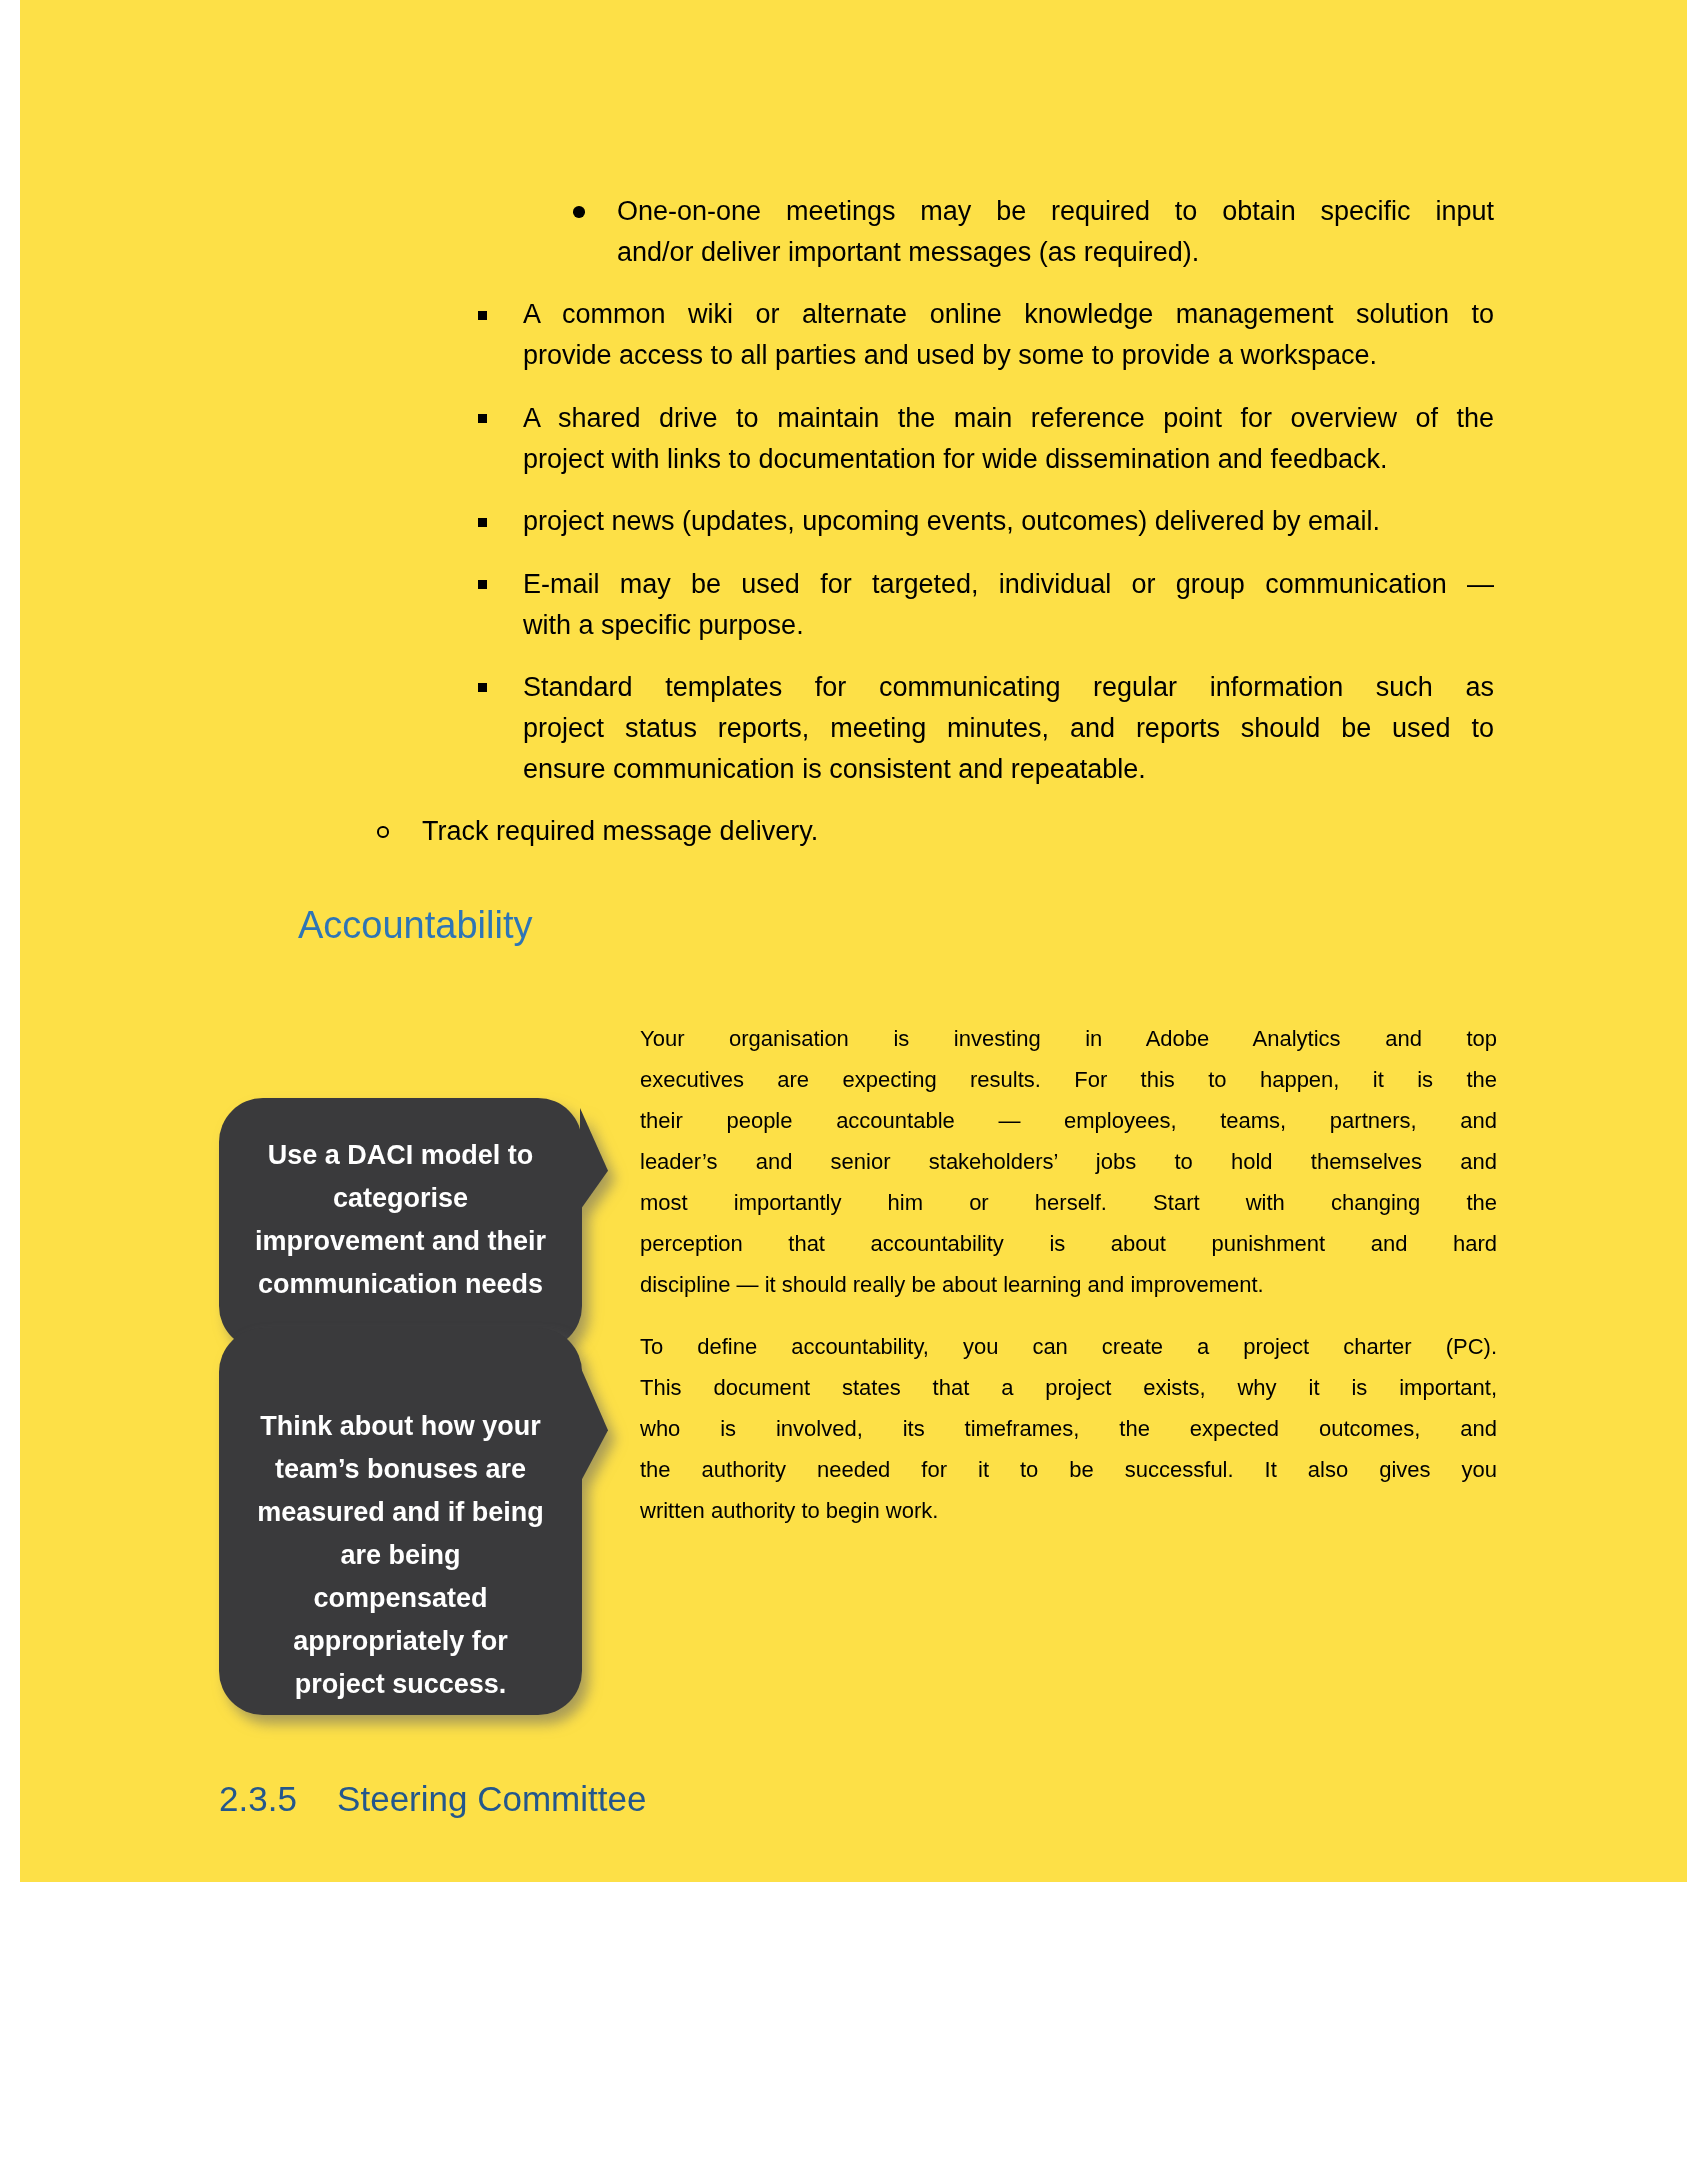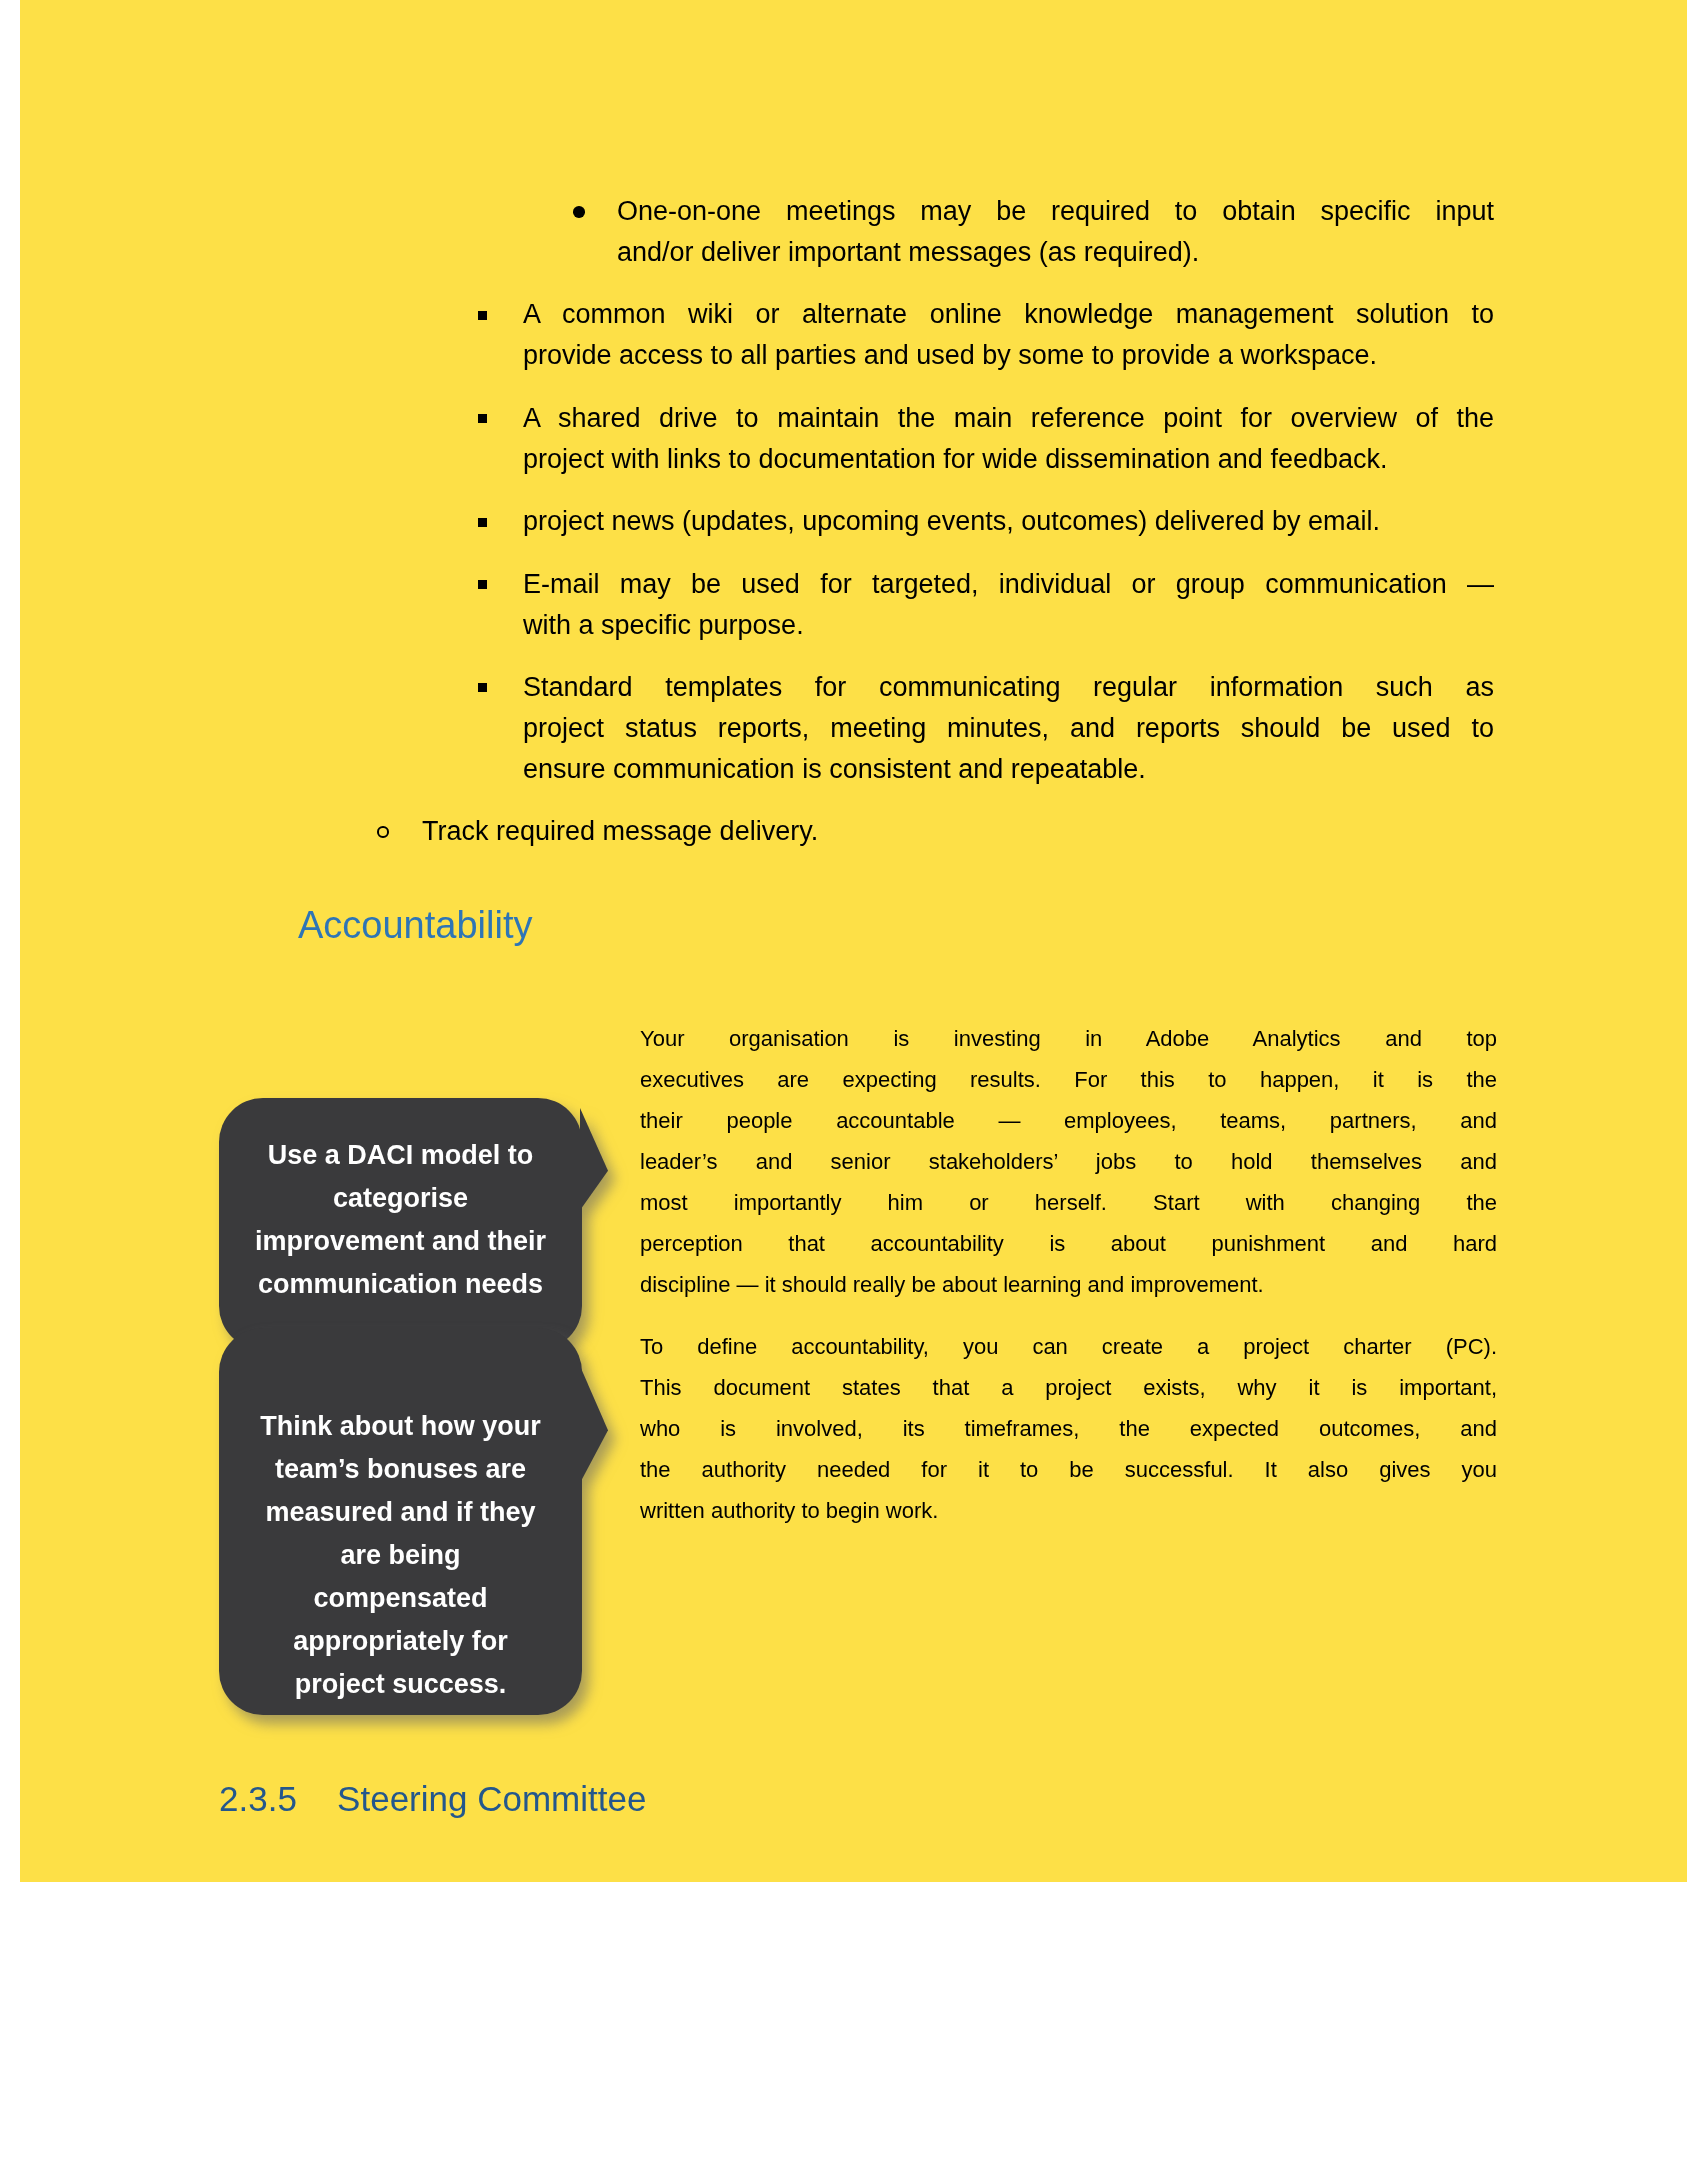--- a/index.html
+++ b/index.html
@@ -179,21 +179,21 @@
       <svg class="tail" width="28" height="104" viewBox="0 0 34 126">
           <polygon points="0,0 34,76 0,124" fill="currentColor"></polygon>
         </svg>
     </div>
   </div>
 
   <div class="callout-wrap" id="callout2">
     <div class="bubble">
       <div class="cl">Think about how your</div>
       <div class="cl">team’s bonuses are</div>
-      <div class="cl">measured and if they</div>
+      <div class="cl">measured and if being</div>
       <div class="cl">are being</div>
       <div class="cl">compensated</div>
       <div class="cl">appropriately for</div>
       <div class="cl">project success.</div>
       <svg class="tail" width="28" height="117" viewBox="0 0 34 142">
           <polygon points="0,0 34,78 0,142" fill="currentColor"></polygon>
         </svg>
     </div>
   </div>
 

